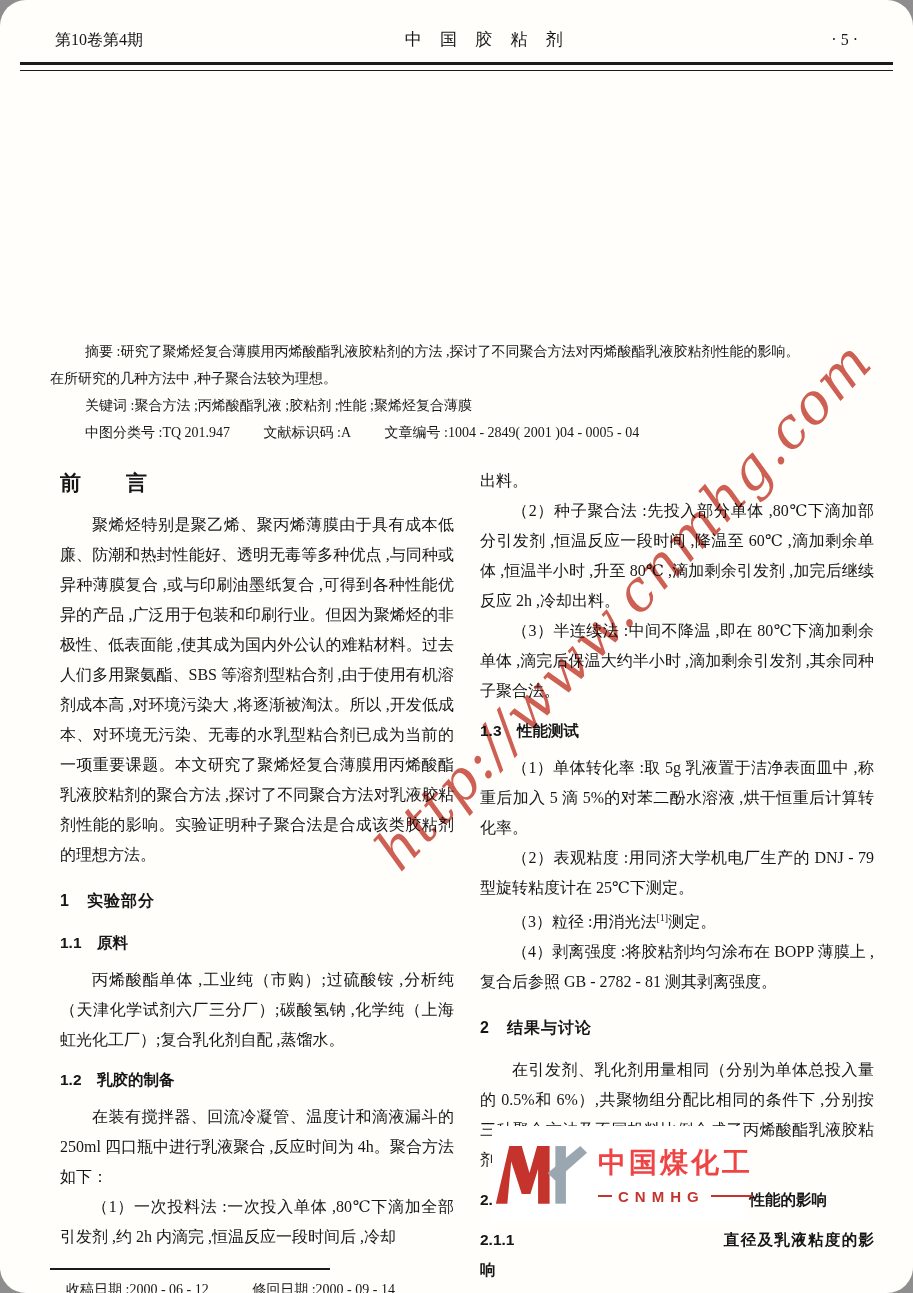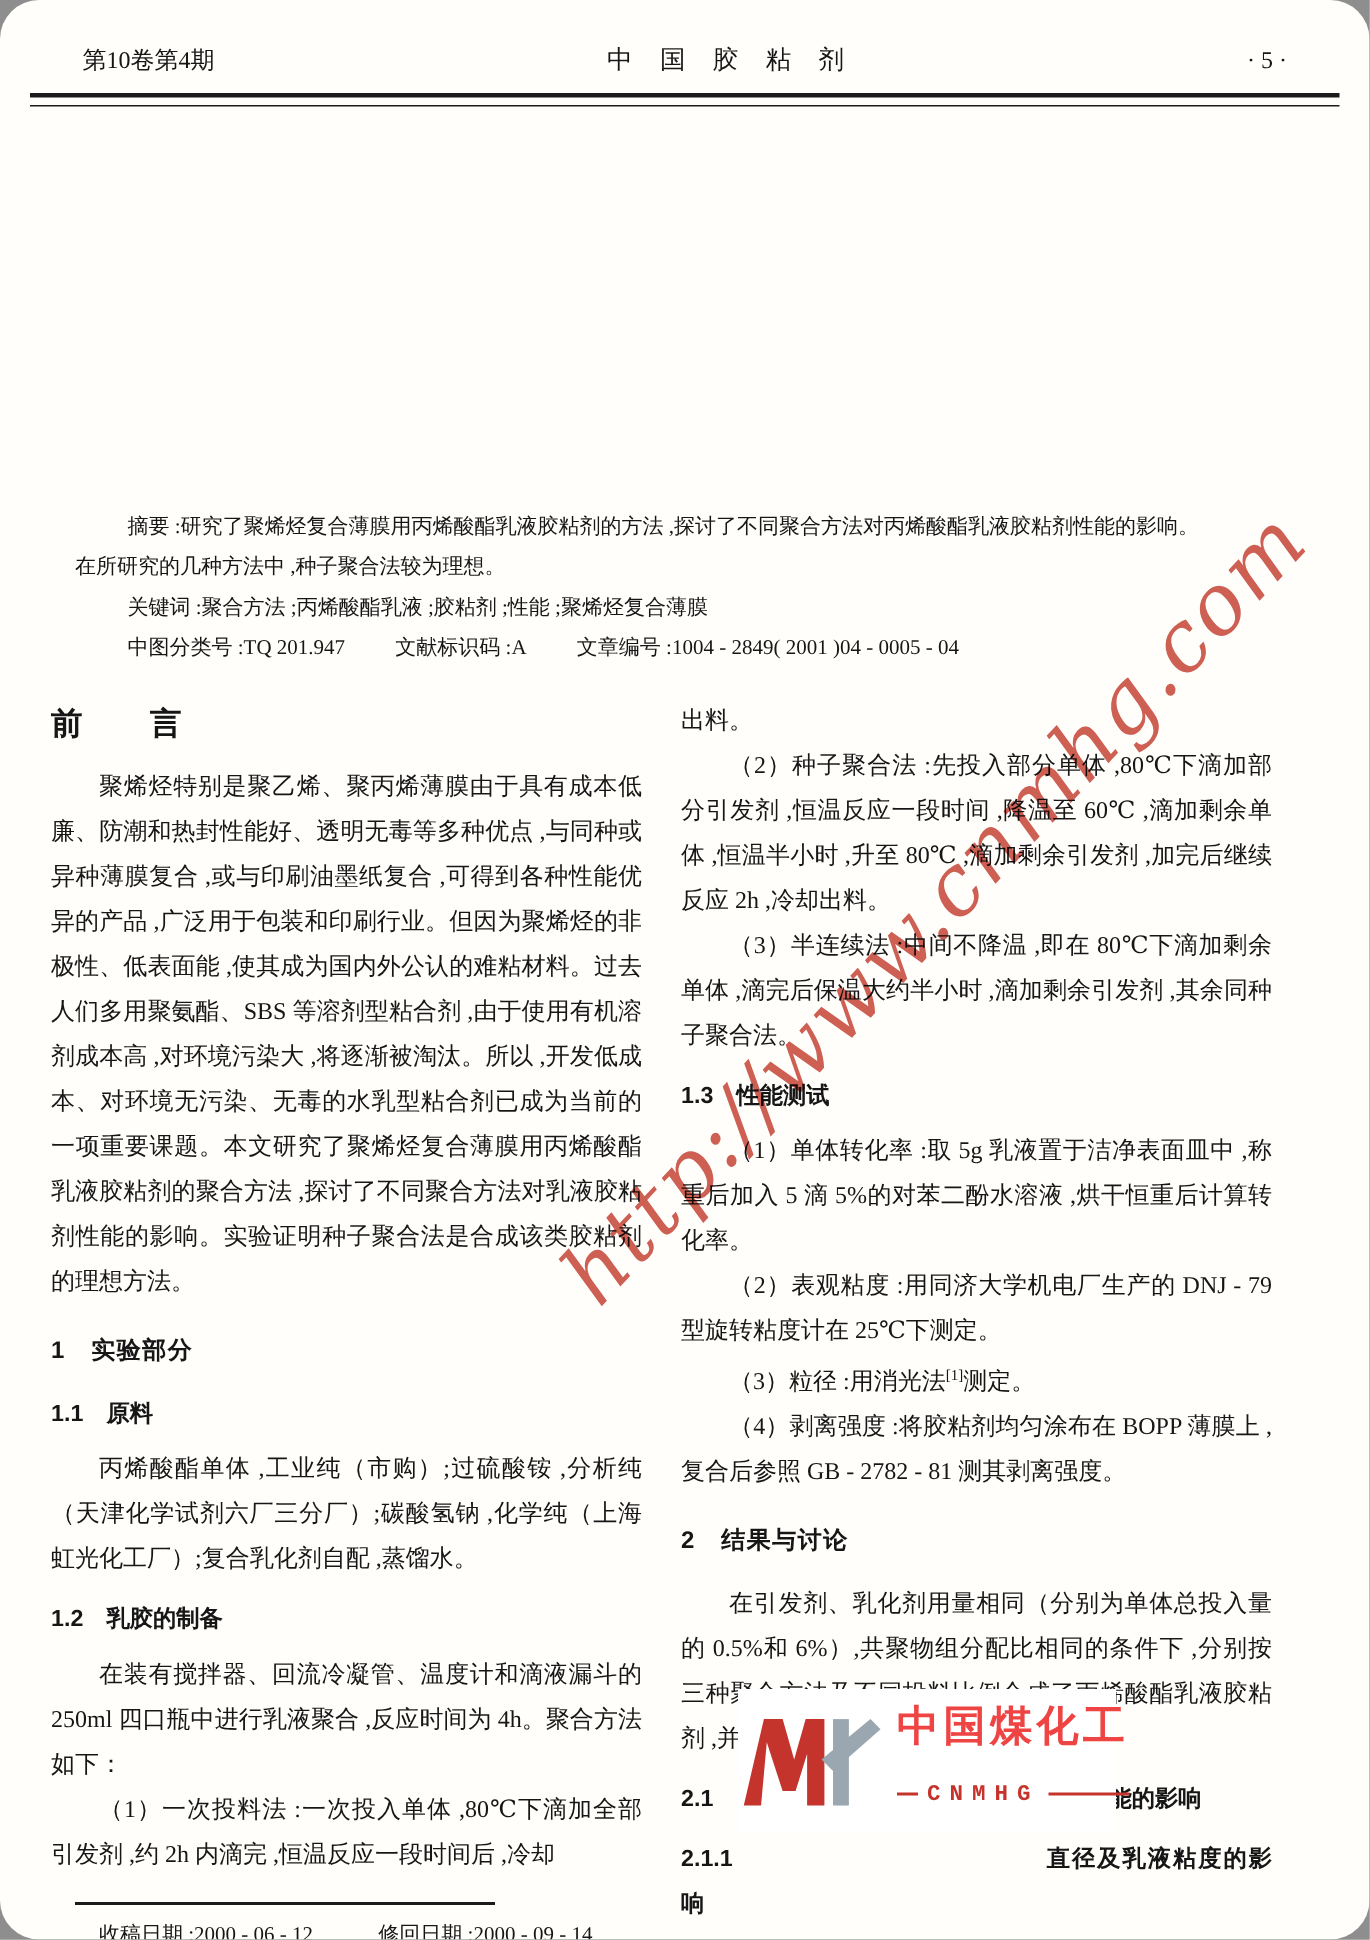--- a/index.html
+++ b/index.html
@@ -23,21 +23,21 @@
   .authors{margin-top:40px;font-size:20px;letter-spacing:2px;}
   .affil{margin-top:30px;font-size:15px;}
 
   
   .metablk{position:absolute;top:338px;left:50px;width:815px;font-size:14px;line-height:27px;text-align:justify;}
   .abs1,.kw,.cls{text-indent:2.5em;}
   .cls span{margin-right:30px;}
   .cls span:last-child{margin-right:0;}
 
   
-  .cols{position:absolute;top:466px;left:34px;width:815px;display:flex;column-gap:26px;
+  .cols{position:absolute;top:466px;left:60px;width:815px;display:flex;column-gap:26px;
         font-size:16px;line-height:30px;text-align:justify;}
   .col{width:394px;}
   .hsec{font-family:"Liberation Sans","DejaVu Sans",sans-serif;font-weight:700;
         font-size:21px;margin:2px 0 12px;letter-spacing:1px;}
   .hsec2{font-family:Liberation Sans, sans-serif;font-weight:700;
          font-size:16px;margin:16px 0 12px;letter-spacing:1px;}
   .hsub{font-family:"Liberation Sans","DejaVu Sans",sans-serif;font-weight:700;
         font-size:15.5px;margin:10px 0 7px;}
   .para{text-indent:2em;}
   .para-cont{text-indent:0;}
@@ -54,22 +54,22 @@
 
   
   .logo{position:absolute;left:492px;top:1126px;width:252px;height:96px;background:#fff;
         display:flex;align-items:center;gap:10px;z-index:6;}
   .logo-text{display:flex;flex-direction:column;}
   .logo-cn{font-family:"Liberation Sans","DejaVu Sans",sans-serif;font-weight:700;
            font-size:28px;color:#ef4444;letter-spacing:3px;white-space:nowrap;}
   .logo-abbr-row{display:flex;align-items:center;margin-top:6px;color:#c5342c;}
   .logo-abbr-row .ln{height:2px;background:#c5342c;flex:0 0 14px;}
   .logo-abbr-row .ln.long{flex:1;}
-  .logo-abbr{font-family:Liberation Mono, monospace;font-weight:700;
-             font-size:15px;letter-spacing:6px;margin:12px 6px;}
+  .logo-abbr{font-family:Liberation Sans, sans-serif;font-weight:700;
+             font-size:15px;letter-spacing:6px;margin:0 6px;}
 
   
   .footrule{position:absolute;top:1268px;left:50px;width:280px;height:2px;background:#1b1b1b;}
   .footer{position:absolute;top:1281px;left:66px;font-size:14px;white-space:nowrap;}
   .footer span{margin-right:40px;}
 </style>
 </head>
 <body>
 
 <div class="page">

